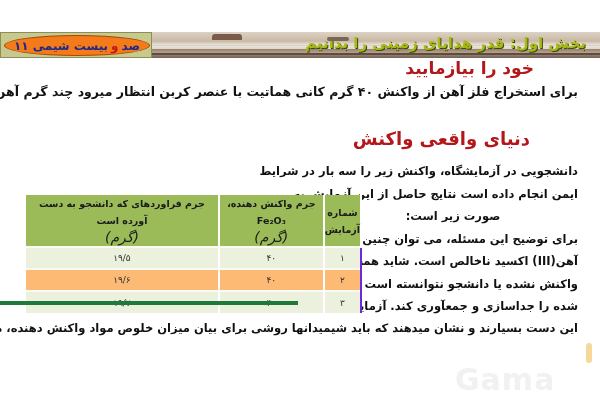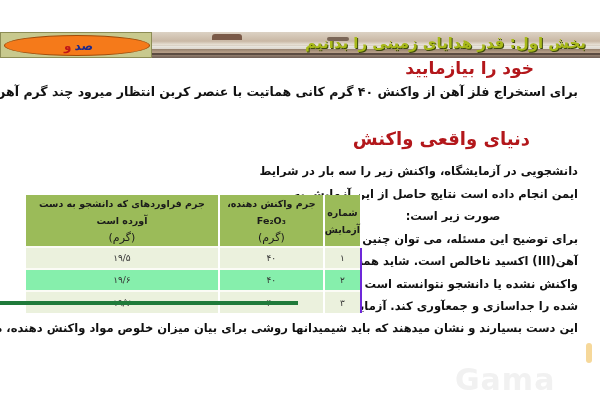--- a/index.html
+++ b/index.html
@@ -29,38 +29,39 @@
   .para { position: absolute; right: 22px; top: 160px; width: 250px; direction: rtl; text-align: center;
     font-size: 11.5px; font-weight: bold; line-height: 22.5px; }
   .para p { white-space: nowrap; }
   .para-wide { position: absolute; right: 22px; top: 317px; width: 570px; direction: rtl; text-align: right;
     font-size: 11.5px; font-weight: bold; line-height: 22.5px; }
   .para-wide p { white-space: nowrap; }
 
   .tbl { position: absolute; left: 0; top: 195px; width: 338px; direction: rtl; border-collapse: collapse; margin-left: 24px; }
   .tbl th { background: #9bbb59; color: #1b1b1b; font-size: 9.5px; font-weight: bold; height: 39px;
     border-right: 2px solid #ffffff; border-left: 2px solid #ffffff; vertical-align: middle; line-height: 17px; }
-  .tbl th small { display: block; font-size: 11px; font-weight: normal; }
+  .tbl th small { display: block; font-size: 14px; font-weight: normal; font-style: italic; }
   .tbl td { background: #ebf1dd; height: 22px; text-align: center; font-size: 9px; color: #333;
     border-top: 2px solid #fbfbf5; border-right: 2px solid #6d28d9; border-left: 2px solid #ffffff; }
-  .tbl tr.alt td { background: #86efac; }
+  .tbl tr.alt td { background: #fdba74; }
   .tbl-bottom { position: absolute; left: 0; top: 301px; width: 298px; height: 4px; background: #1f7a3a; }
 
   .watermark { position: absolute; left: 455px; top: 362px; font-size: 30px; font-weight: bold; color: #f1f1f1;
     letter-spacing: 1px; font-family: "DejaVu Sans", sans-serif; }
   .highlight { position: absolute; left: 586px; top: 343px; width: 6px; height: 20px; background: #f6d89a; border-radius: 3px; }
 </style>
 </head>
 <body>
 
 <div class="banner">
   <div class="badge-box">
     <div class="badge-ellipse">
       <span>صد</span>
       <span class="red">و</span>
+      <span>بیست شیمی ۱۱</span>
     </div>
   </div>
   <div class="photo">
     <div class="stripe"></div>
     <div class="stripe2"></div>
     <div class="banner-title">بخش اول: قدر هدایای زمینی را بدانیم</div>
   </div>
 </div>
 
 <div class="section-title t1">خود را بیازمایید</div>

